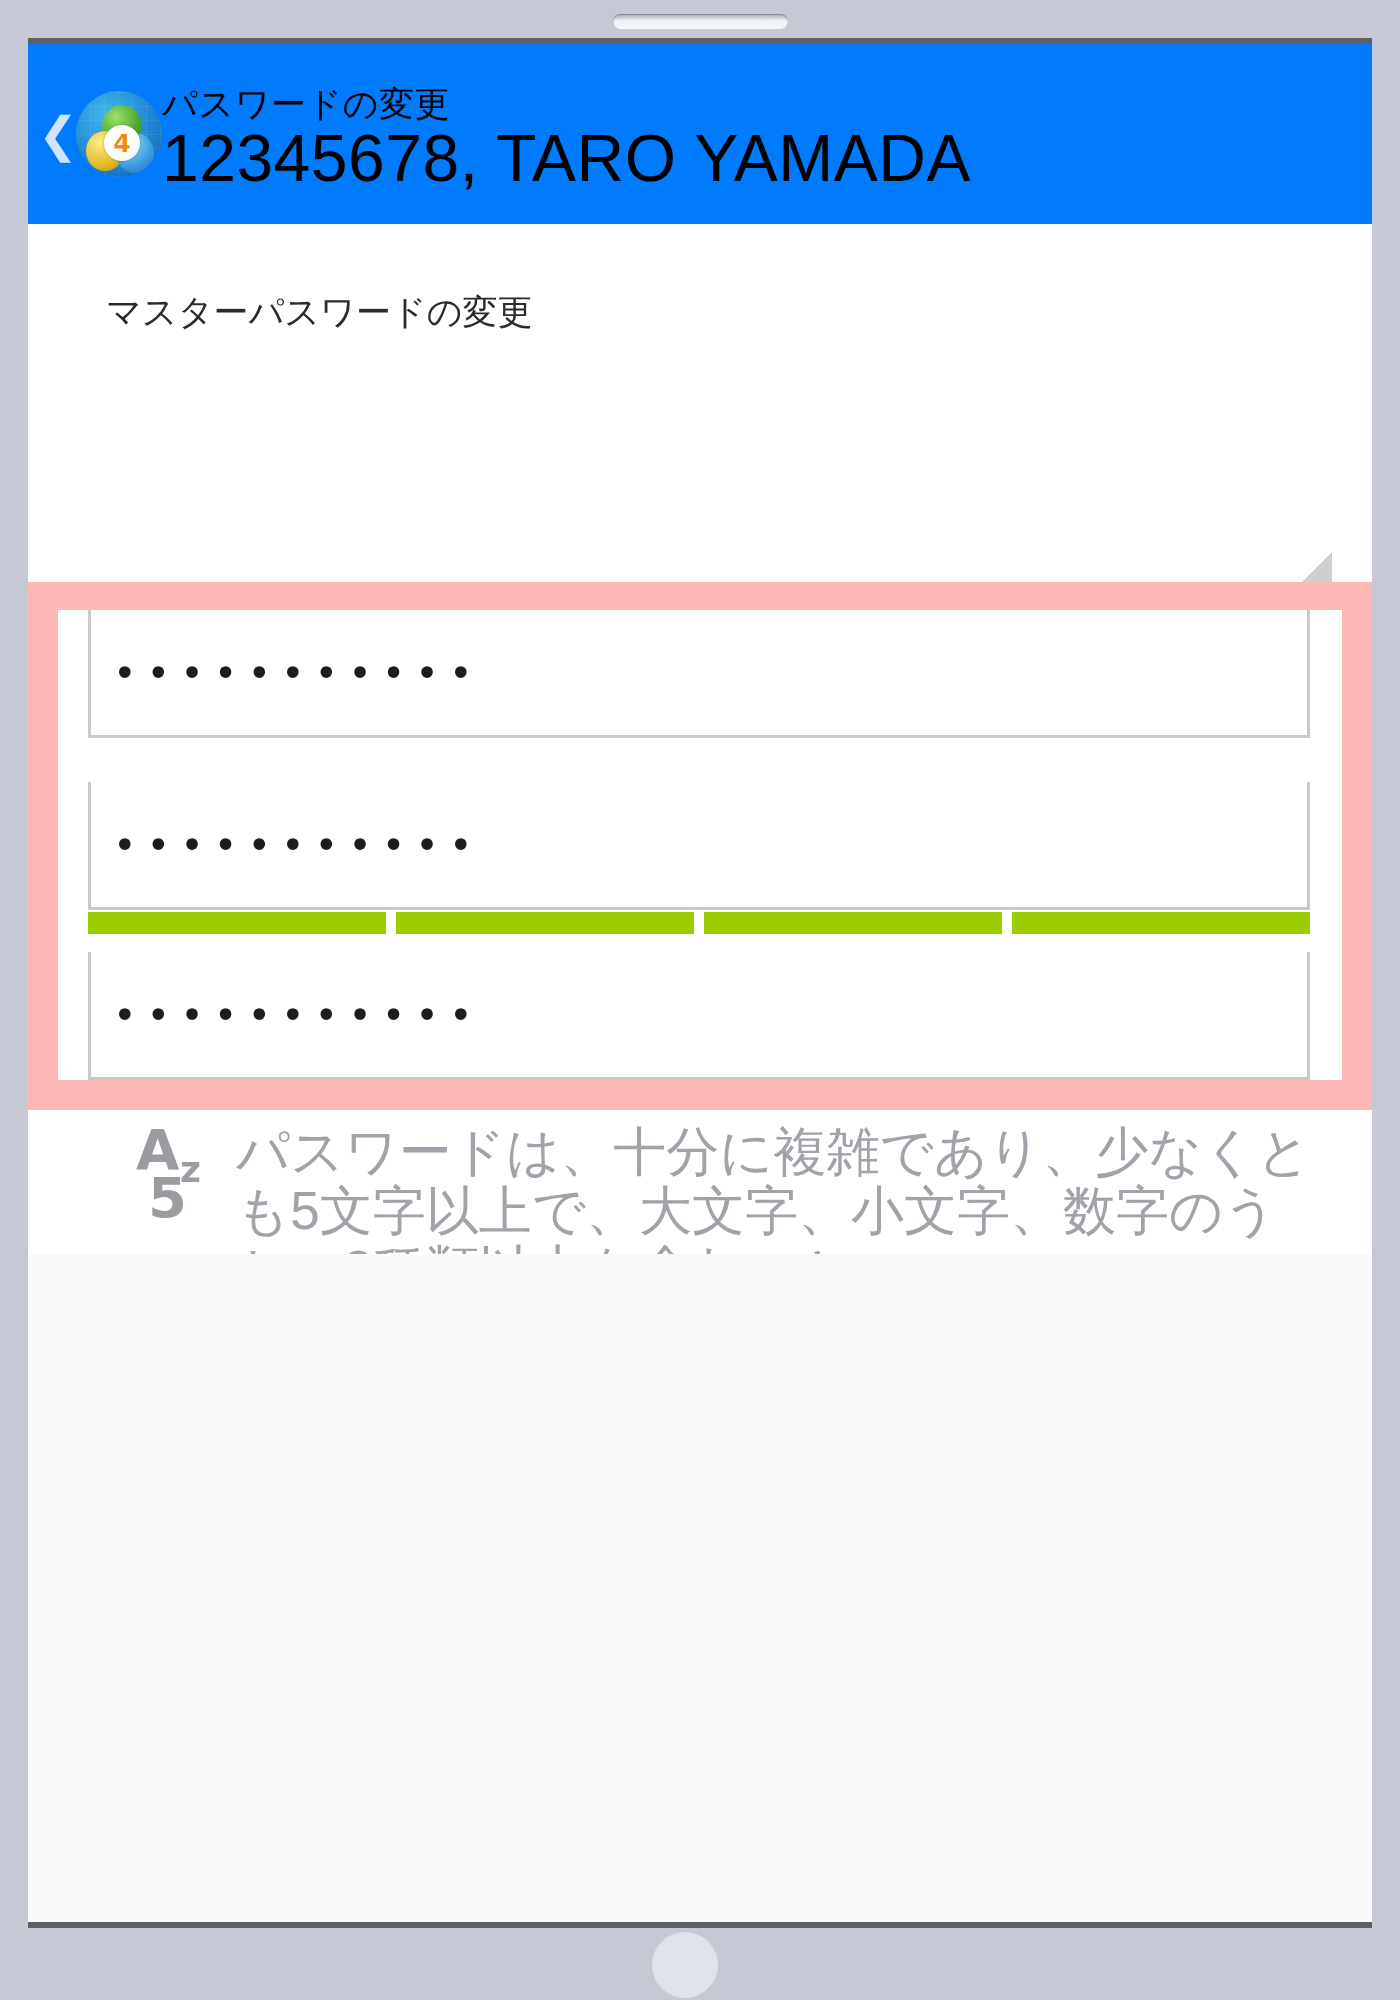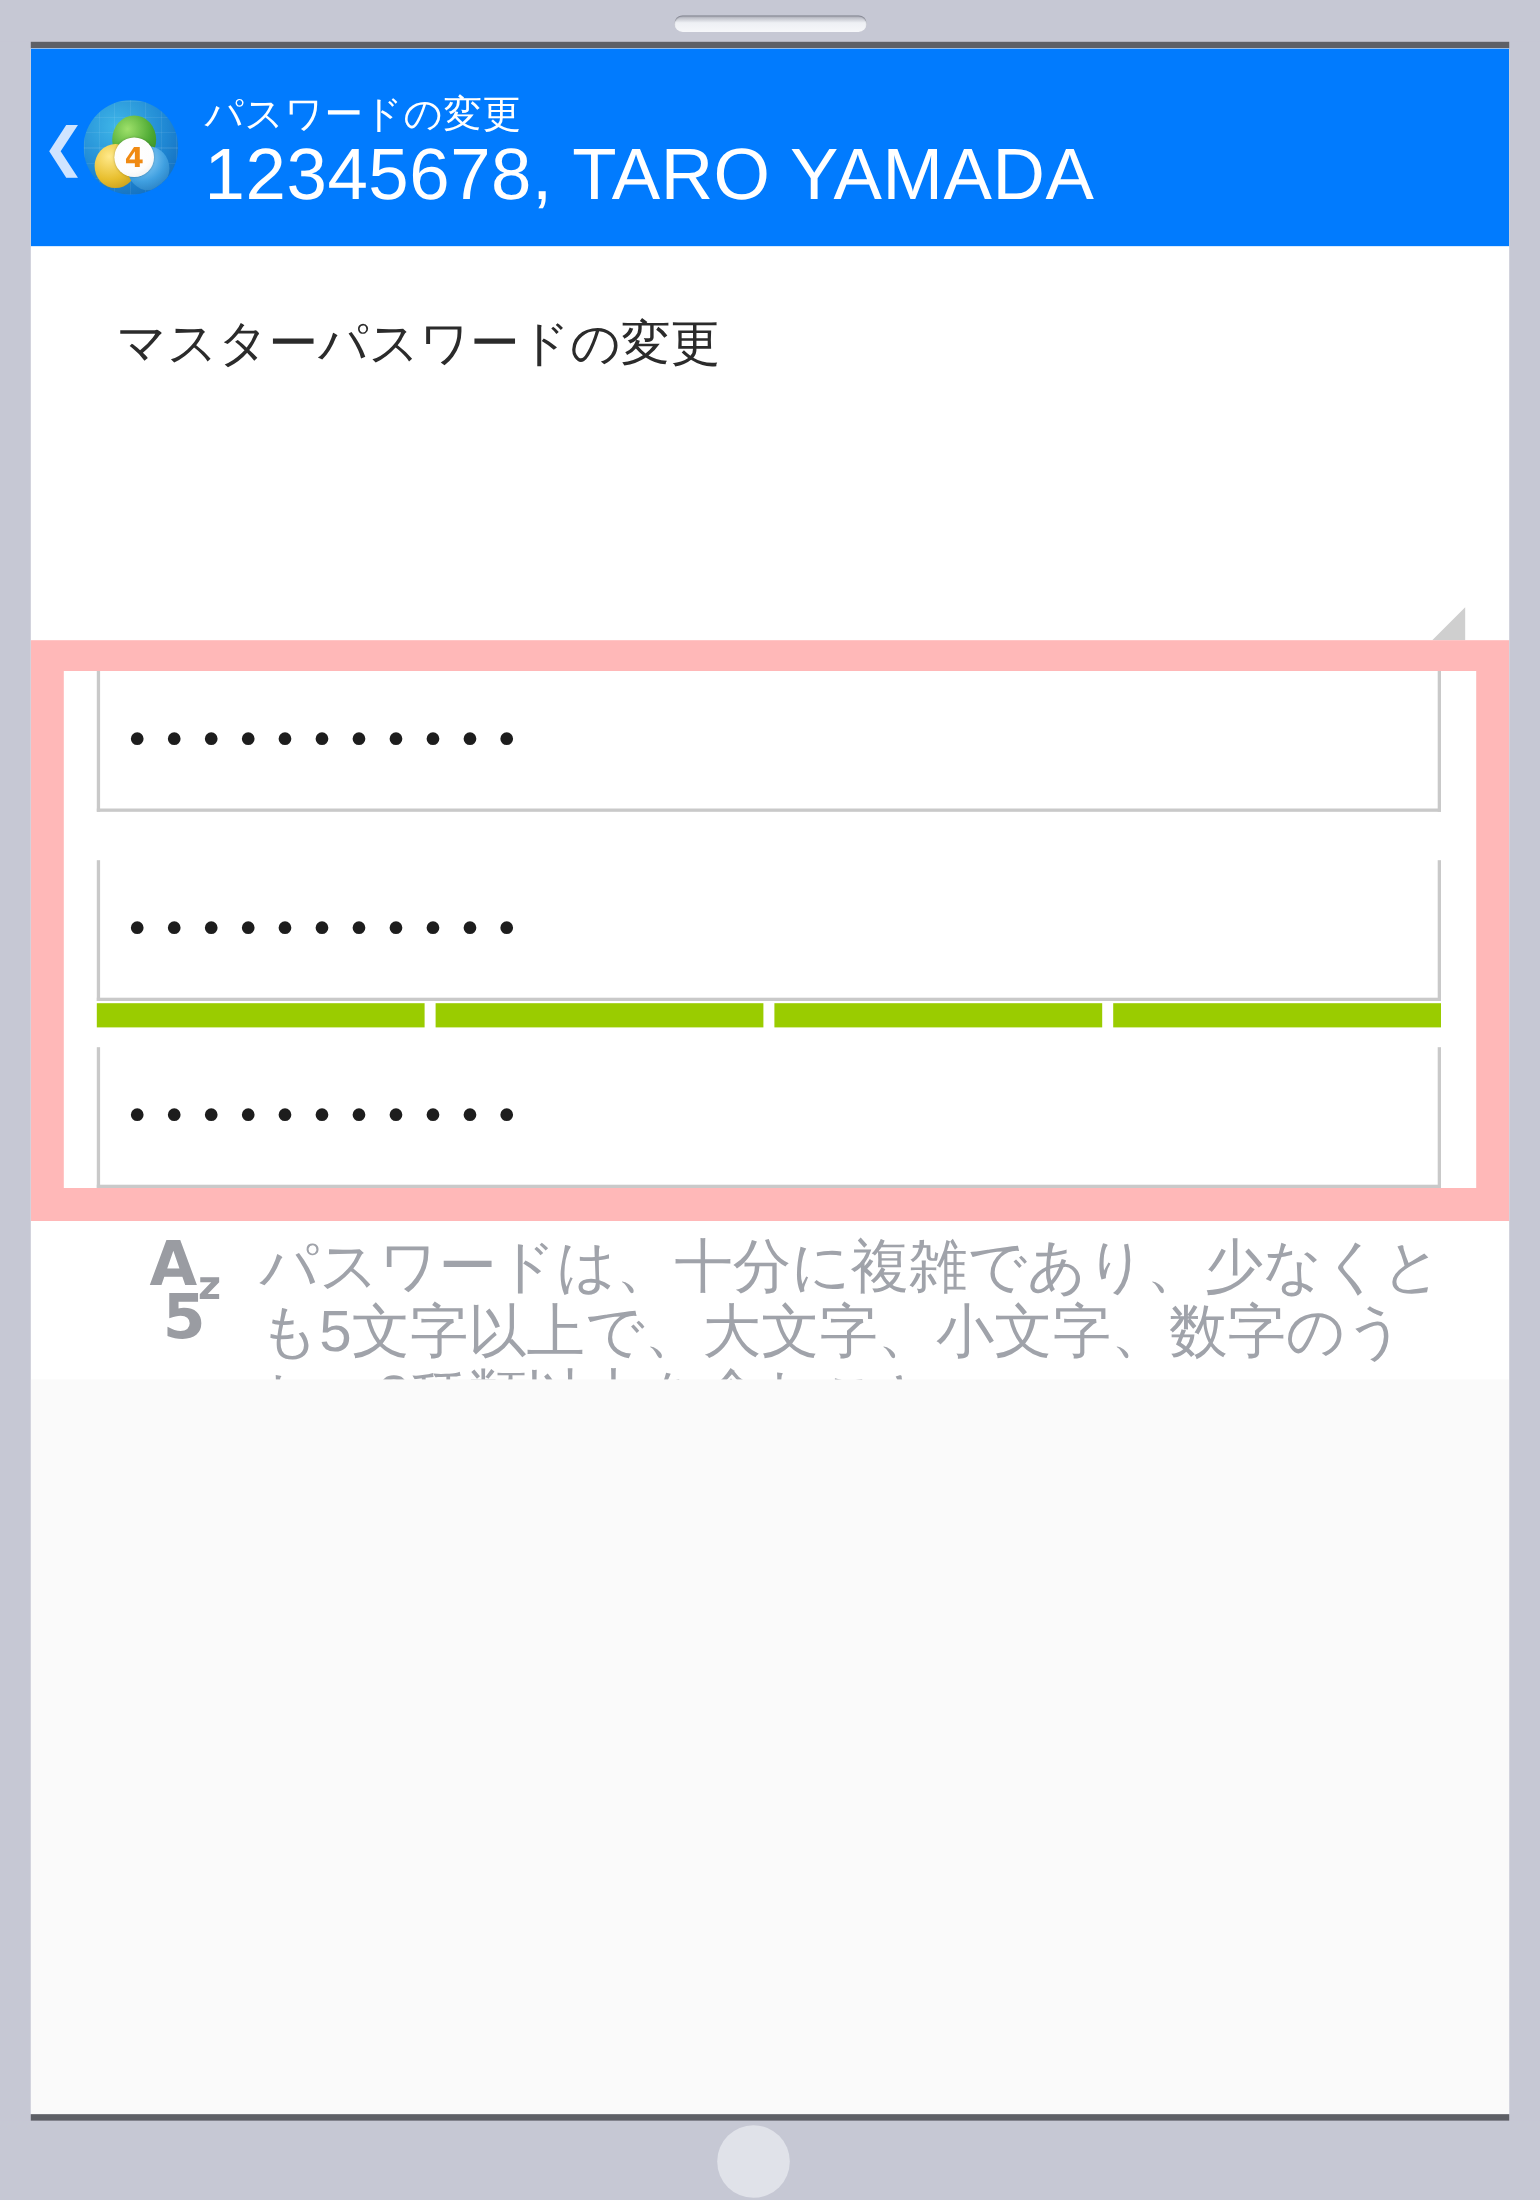--- a/index.html
+++ b/index.html
@@ -149,42 +149,41 @@
     box-shadow: 0 0 2px rgba(0,0,0,.35);
   }
   .av-badge span {
     color: #f08a12;
     font-size: 25px;
     font-weight: bold;
     line-height: 1;
     font-family: "DejaVu Sans", sans-serif;
   }
   .appbar-titles {
-    margin-left: 24px;
-    color: #ffffff;
+    color: #000000;
   }
   .appbar-sub {
     font-size: 35px;
     line-height: 48px;
     letter-spacing: .5px;
   }
   .appbar-main {
     font-size: 66px;
     line-height: 60px;
     letter-spacing: .5px;
   }
 
   
   .content {
     position: relative;
     background: #ffffff;
     height: 1698px;
   }
   .section-title {
-    font-size: 45px;
+    font-size: 35px;
     color: #2b2b2b;
     padding: 58px 0 0 78px;
     line-height: 60px;
   }
 
   
   .scroll-corner {
     position: absolute;
     right: 40px;
     top: 328px;

